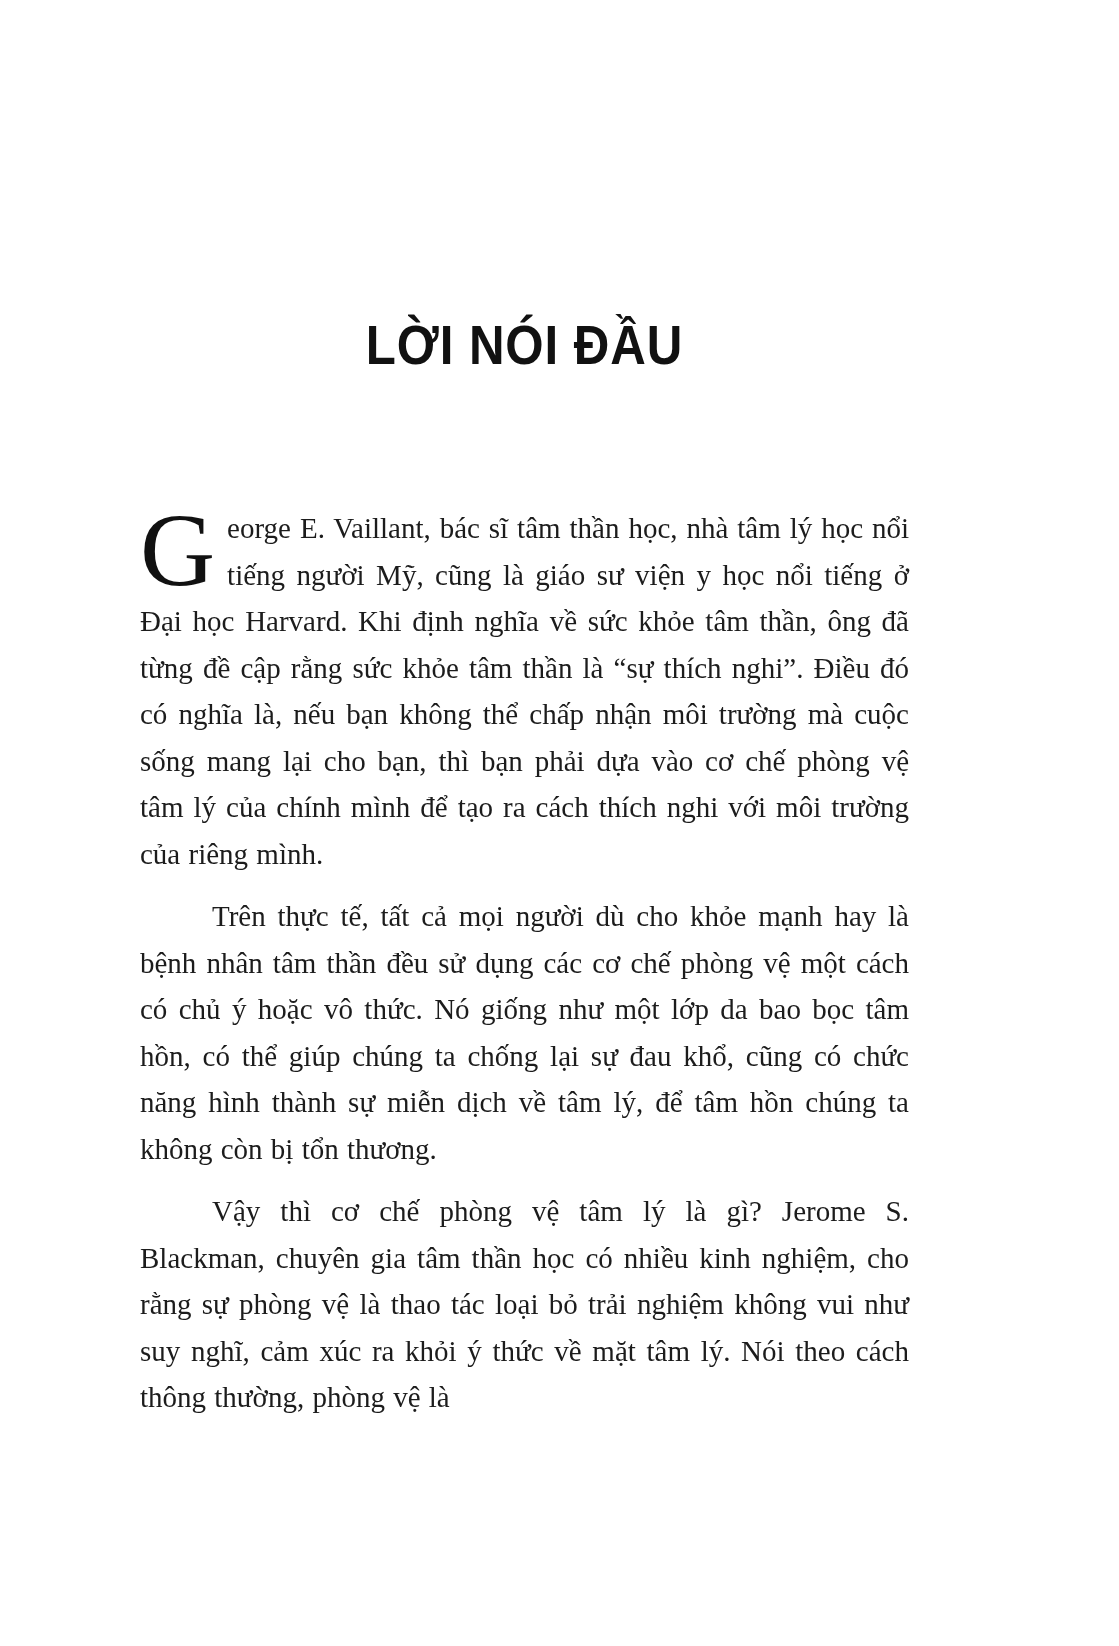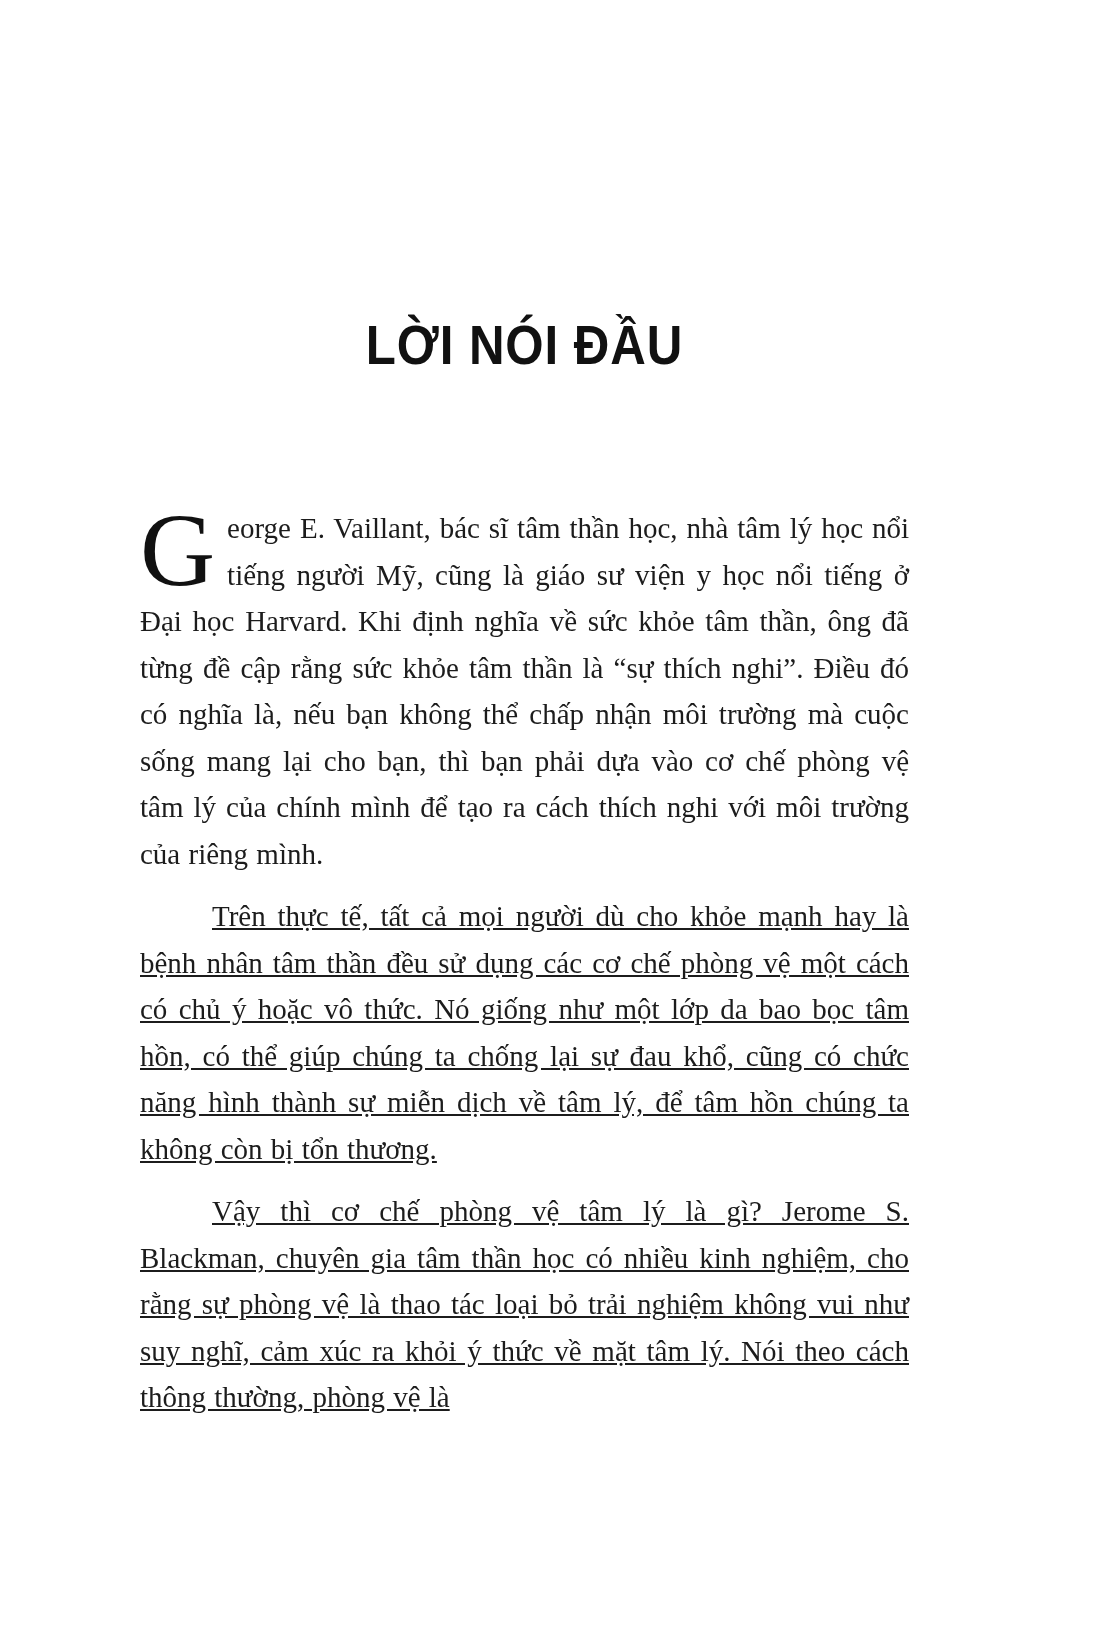--- a/index.html
+++ b/index.html
@@ -35,21 +35,20 @@
   }
   .body-text p.para {
     font-size: 29px;
     line-height: 46.5px;
     text-align: justify;
     margin: 0 0 16px 0;
     word-spacing: 1px;
   }
   .body-text p.para.indented {
     text-indent: 72px;
-    text-decoration: underline;
   }
   .dropcap {
     float: left;
     font-size: 104px;
     line-height: 82px;
     padding: 4px 12px 0 0;
     color: #111111;
     font-family: "Liberation Serif", serif;
   }
 </style>

